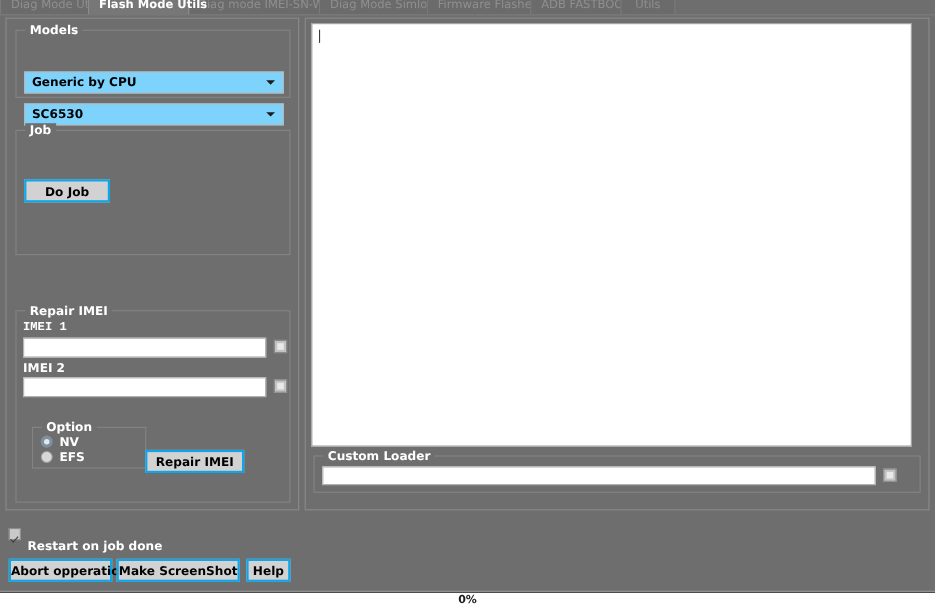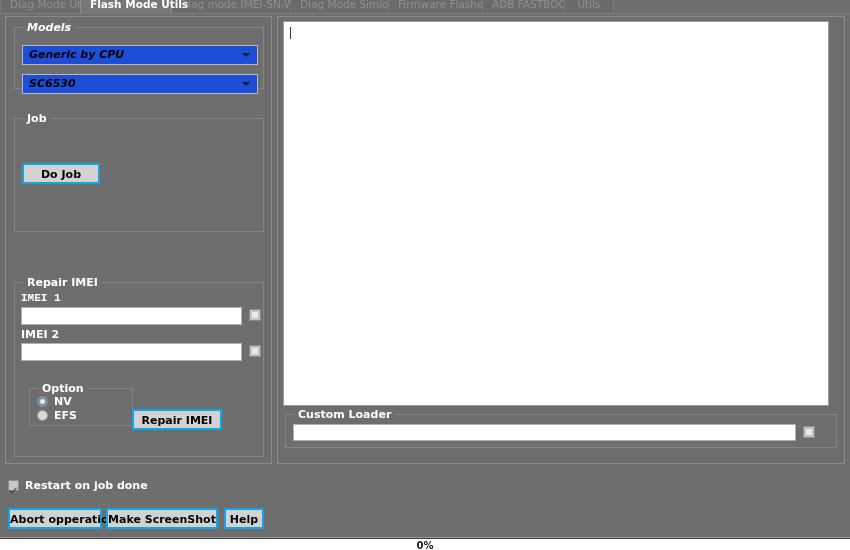--- a/index.html
+++ b/index.html
@@ -78,31 +78,32 @@
     background: #6e6e6e;
     font-size: 11px;
     font-weight: bold;
     color: #ffffff;
     white-space: nowrap;
   }
 
   
   .combo {
     position: absolute;
-    background: #1d4ed8;
+    background: #7dd3fc;
     border: 1px solid #b9b9b9;
     box-sizing: border-box;
     color: #000000;
     font-size: 11px;
     font-weight: bold;
     line-height: 18px;
     padding-left: 6px;
     height: 20px;
     overflow: hidden;
     white-space: nowrap;
+    margin-top: 20px;
   }
   .combo .arrow {
     position: absolute;
     right: 7px;
     top: 50%;
     margin-top: -2px;
     width: 0; height: 0;
     border-left: 4px solid transparent;
     border-right: 4px solid transparent;
     border-top: 4px solid #1b1b1b;
@@ -214,21 +215,21 @@
     content: "";
     position: absolute;
     left: 2px; top: 5px;
     width: 3px; height: 6px;
     border: solid #3c3c3c;
     border-width: 0 1.6px 1.6px 0;
     transform: rotate(42deg);
   }
   #restart-label {
     position: absolute;
-    left: 17px; top: 0;
+    left: 17px; top: 11px;
     font-size: 11px;
     font-weight: bold;
     color: #ffffff;
     white-space: nowrap;
     text-align: center;
   }
 
   
   #status-sep {
     position: absolute;
@@ -271,21 +272,21 @@
   <div class="tab" style="left:170px; width:122px;"><span>Diag mode IMEI-SN-WIFI</span></div>
   <div class="tab" style="left:290px; width:100px;"><span>Diag Mode Simlock</span></div>
   <div class="tab" style="left:388px; width:96px;"><span>Firmware Flasher</span></div>
   <div class="tab" style="left:482px; width:84px;"><span>ADB FASTBOOT</span></div>
   <div class="tab" style="left:564px; width:50px;"><span>Utils</span></div>
 </div>
 <div id="tabstrip-line"></div>
 
 <div class="panel" id="left-panel">
 
-  <div class="group" style="left:8px; top:10px; width:250px; height:62px;font-style:italic;">
+  <div class="group" style="left:8px; top:10px; width:250px; height:62px;">
     <div class="group-title">Models</div>
 
     <div class="combo" style="left:7px; top:17px; width:236px;">
       <span>Generic by CPU</span>
       <span class="arrow"></span>
     </div>
 
     <div class="combo" style="left:7px; top:46px; width:236px;">
       <span>SC6530</span>
       <span class="arrow"></span>

